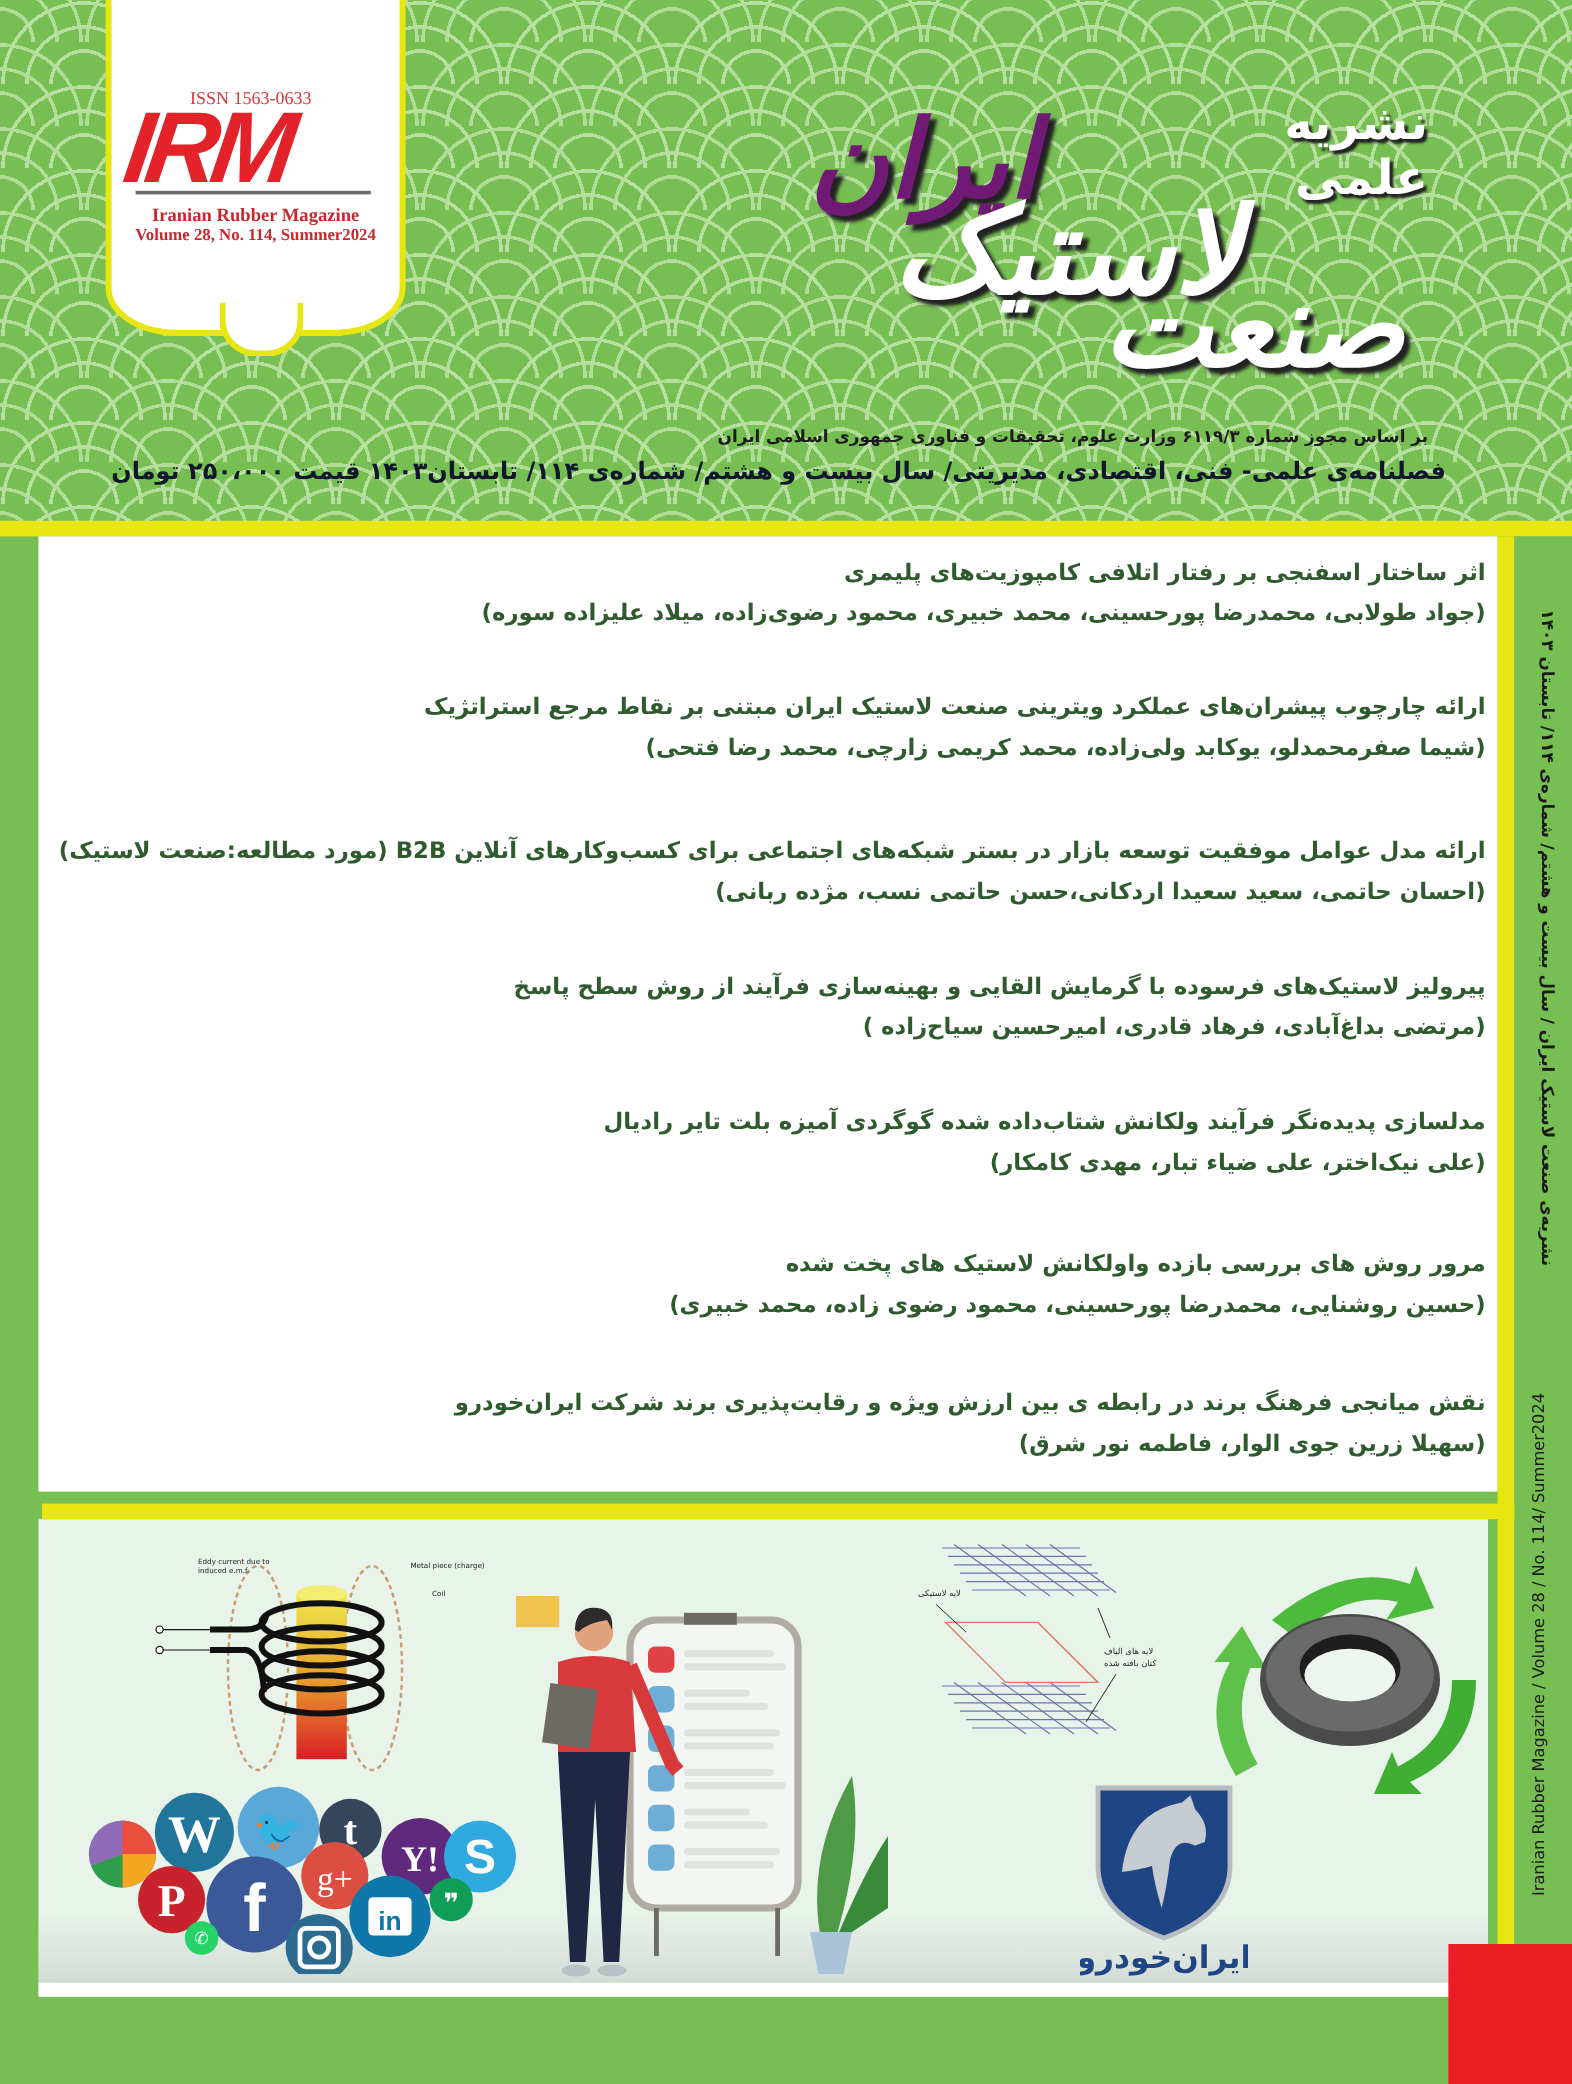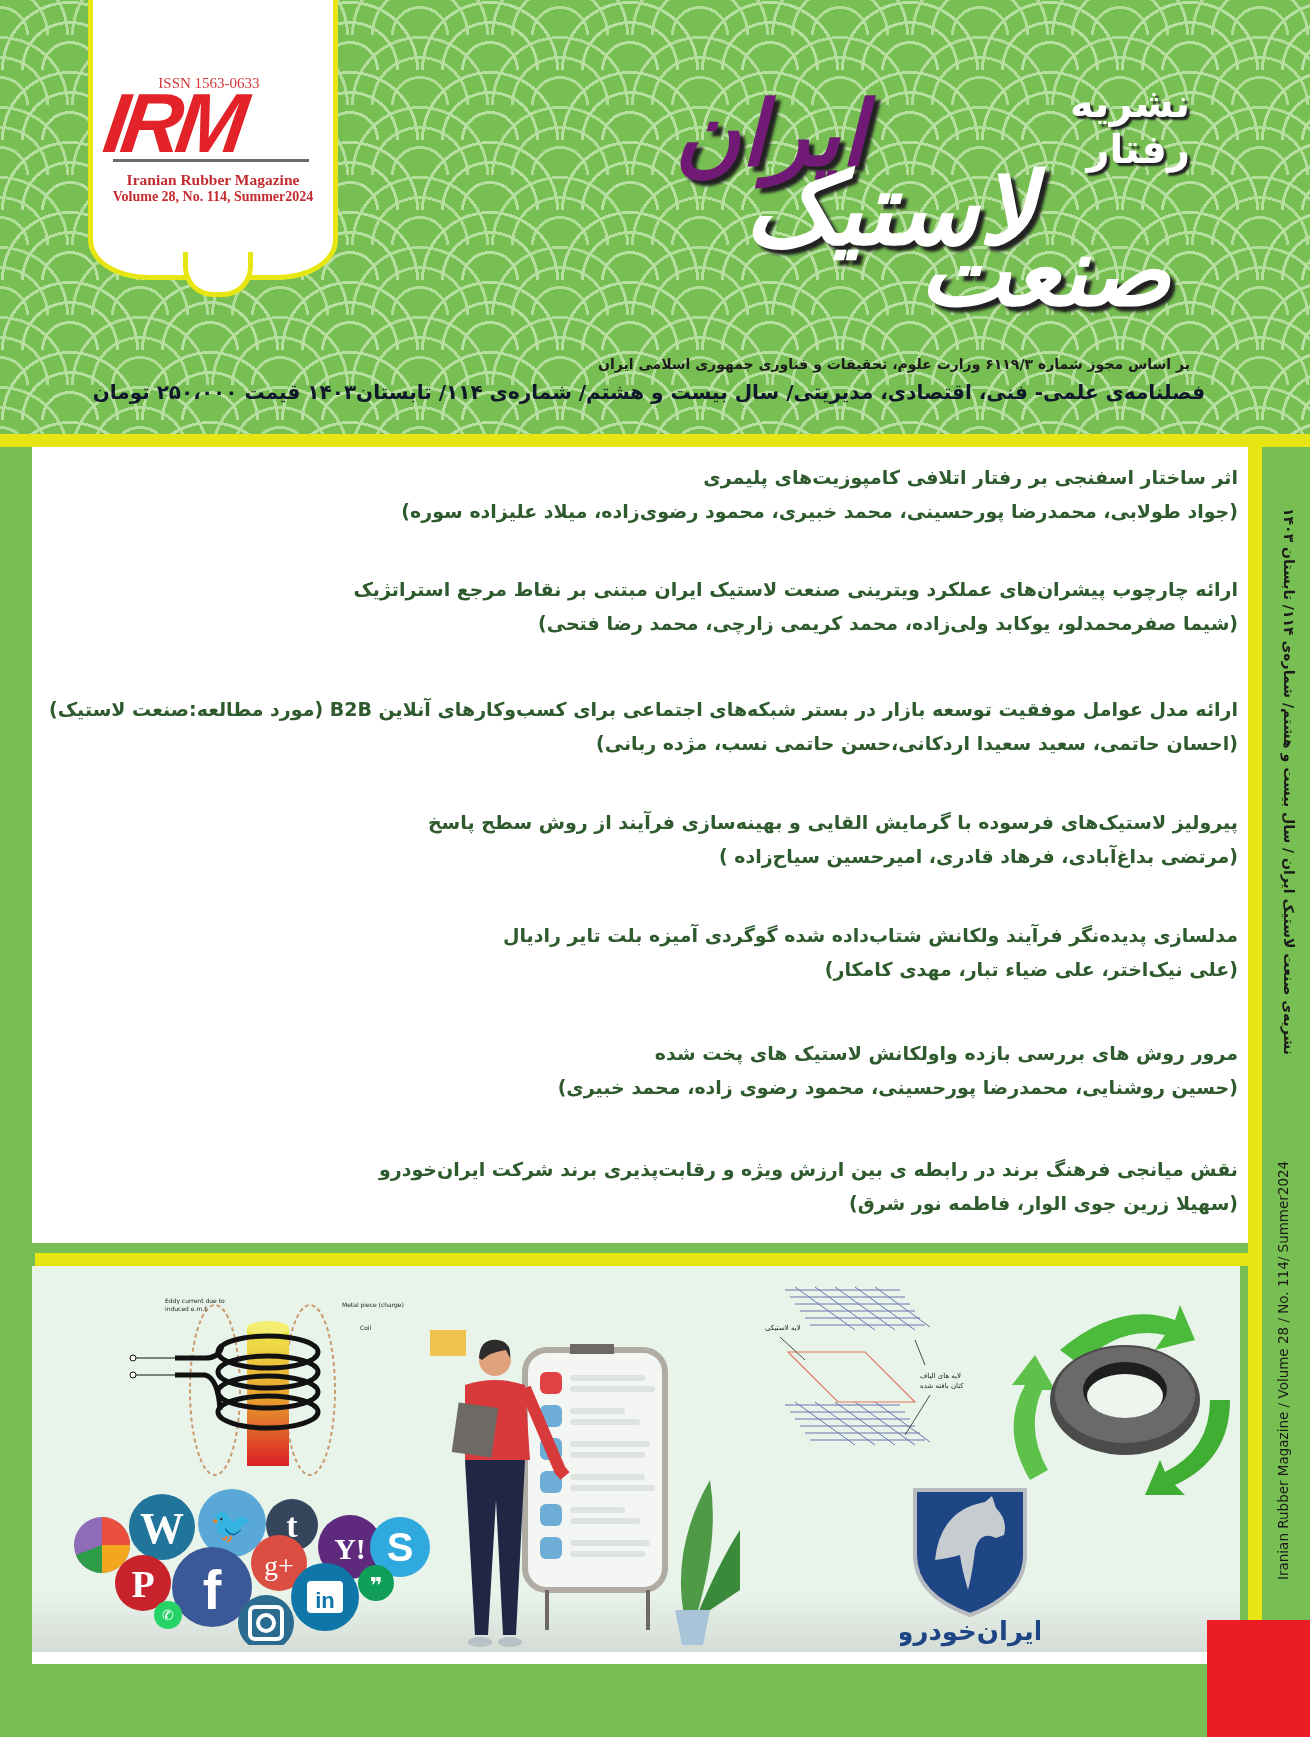--- a/index.html
+++ b/index.html
@@ -81,21 +81,21 @@
 <div class="pattern2"></div>
 
 <div class="logo-card">
   <div class="issn">ISSN 1563-0633</div>
   <div class="irm">IRM</div>
   <div class="irm-underline"></div>
   <div class="mag-name">Iranian Rubber Magazine</div>
   <div class="mag-vol">Volume 28, No. 114, Summer2024</div>
 </div>
 
-<div class="title-small">نشریه رفتار</div>
+<div class="title-small">نشریه علمی</div>
 <div class="title-iran">ایران</div>
 <div class="title-lastik">لاستیک</div>
 <div class="title-sanat">صنعت</div>
 
 <div class="license">بر اساس مجوز شماره ۶۱۱۹/۳ وزارت علوم، تحقیقات و فناوری جمهوری اسلامی ایران</div>
 <div class="subtitle">فصلنامه‌ی علمی- فنی، اقتصادی، مدیریتی/ سال بیست و هشتم/ شماره‌ی ۱۱۴/ تابستان۱۴۰۳ قیمت ۲۵۰،۰۰۰ تومان</div>
 
 <div class="yellow-band-top"></div>
 <div class="content-panel"></div>
 <div class="yellow-vbar"></div>

